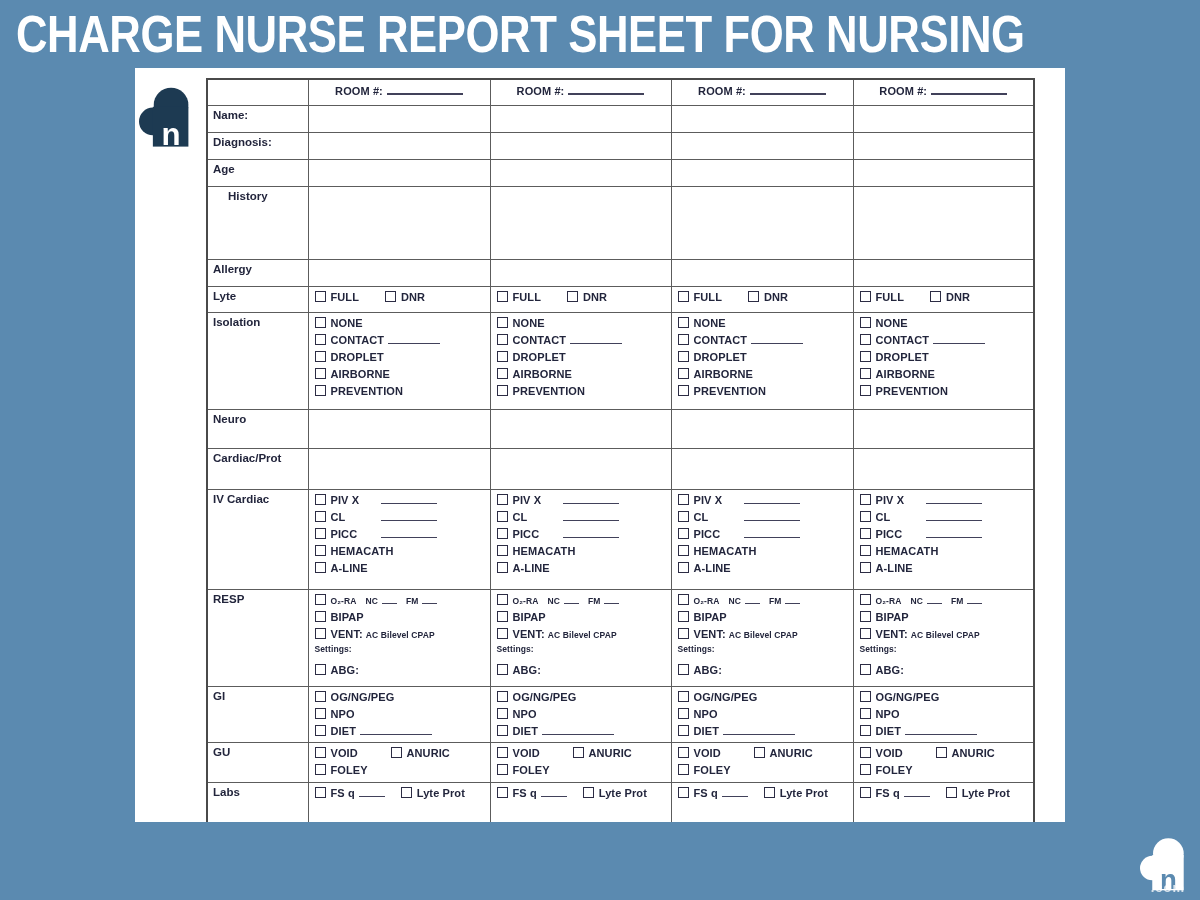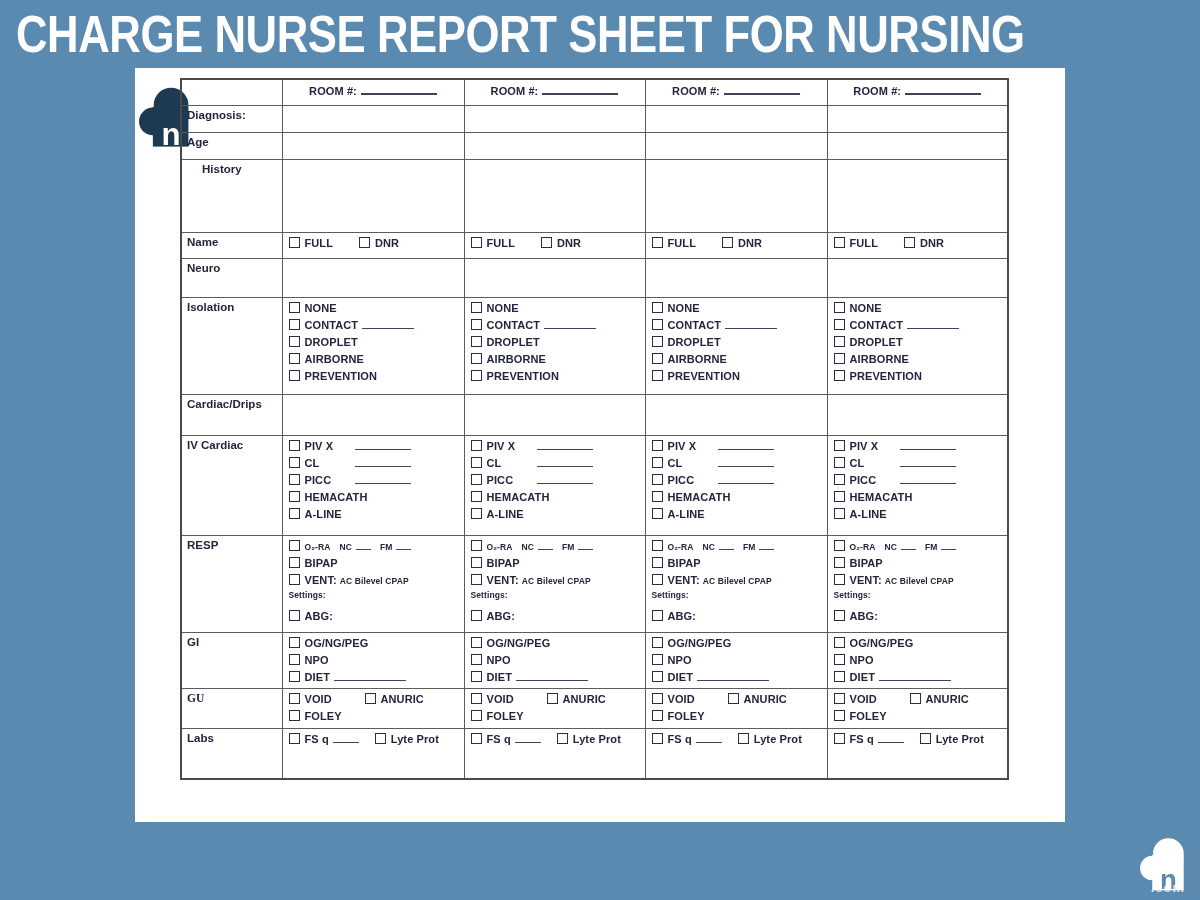--- a/index.html
+++ b/index.html
@@ -14,21 +14,21 @@
     letter-spacing:-0.5px;white-space:nowrap;
     transform:scaleX(0.84);transform-origin:left top;
   }
   .document{
     position:absolute;left:135px;top:68px;width:930px;height:754px;
     background:#ffffff;overflow:hidden;
   }
   .doc-logo{position:absolute;left:4px;top:16px;width:52px;height:68px;}
   
   table.report{
-    position:absolute;left:45px;top:10px;
+    position:absolute;left:71px;top:10px;
     border-collapse:collapse;table-layout:fixed;width:826px;
     border:2px solid #4a4a4a;
   }
   table.report td{
     border:1.5px solid #5c5c5c;vertical-align:top;overflow:hidden;
     color:#22253c;
   }
   td.label-cell{padding:3px 3px 0 5px;font-size:11.5px;font-weight:bold;}
   td.data-cell{padding:2px 3px 0 6px;font-size:11px;font-weight:bold;}
   td.header-cell{text-align:center;padding:3px 0 0 0;font-size:11px;font-weight:bold;}
@@ -84,20 +84,27 @@
       </colgroup>
     <tbody>
         <tr>
           <td class="label-cell" style="height: 22px;"></td>
           <td class="header-cell"><span class="tx">ROOM #:</span><span class="fill room-fill"></span></td>
           <td class="header-cell"><span class="tx">ROOM #:</span><span class="fill room-fill"></span></td>
           <td class="header-cell"><span class="tx">ROOM #:</span><span class="fill room-fill"></span></td>
           <td class="header-cell"><span class="tx">ROOM #:</span><span class="fill room-fill"></span></td>
         </tr>
         <tr>
+          <td class="label-cell" style="height: 23px;">Name:</td>
+          <td class="data-cell"></td>
+          <td class="data-cell"></td>
+          <td class="data-cell"></td>
+          <td class="data-cell"></td>
+        </tr>
+        <tr>
           <td class="label-cell" style="height: 23px;">Diagnosis:</td>
           <td class="data-cell"></td>
           <td class="data-cell"></td>
           <td class="data-cell"></td>
           <td class="data-cell"></td>
         </tr>
         <tr>
           <td class="label-cell" style="height: 23px;">Age</td>
           <td class="data-cell"></td>
           <td class="data-cell"></td>
@@ -105,40 +112,40 @@
           <td class="data-cell"></td>
         </tr>
         <tr>
           <td class="label-cell" style="height: 69px; padding-left: 20px;">History</td>
           <td class="data-cell"></td>
           <td class="data-cell"></td>
           <td class="data-cell"></td>
           <td class="data-cell"></td>
         </tr>
         <tr>
-          <td class="label-cell" style="height: 22px;">Name</td>
+          <td class="label-cell" style="height: 23px;">Allergy</td>
+          <td class="data-cell"></td>
+          <td class="data-cell"></td>
+          <td class="data-cell"></td>
+          <td class="data-cell"></td>
+        </tr>
+        <tr>
+          <td class="label-cell" style="height: 22px;">Lyte</td>
           <td class="data-cell">
             <div class="cell-line"><span class="cb"></span><span class="tx">FULL</span><span class="gap" style="width: 26px;"></span><span class="cb"></span><span class="tx">DNR</span></div>
           </td>
           <td class="data-cell">
             <div class="cell-line"><span class="cb"></span><span class="tx">FULL</span><span class="gap" style="width: 26px;"></span><span class="cb"></span><span class="tx">DNR</span></div>
           </td>
           <td class="data-cell">
             <div class="cell-line"><span class="cb"></span><span class="tx">FULL</span><span class="gap" style="width: 26px;"></span><span class="cb"></span><span class="tx">DNR</span></div>
           </td>
           <td class="data-cell">
             <div class="cell-line"><span class="cb"></span><span class="tx">FULL</span><span class="gap" style="width: 26px;"></span><span class="cb"></span><span class="tx">DNR</span></div>
           </td>
-        </tr>
-        <tr>
-          <td class="label-cell" style="height: 35px;">Neuro</td>
-          <td class="data-cell"></td>
-          <td class="data-cell"></td>
-          <td class="data-cell"></td>
-          <td class="data-cell"></td>
         </tr>
         <tr>
           <td class="label-cell" style="height: 93px;">Isolation</td>
           <td class="data-cell">
             <div class="cell-line"><span class="cb"></span><span class="tx">NONE</span></div>
             <div class="cell-line"><span class="cb"></span><span class="tx">CONTACT</span><span class="fill" style="width: 52px;"></span></div>
             <div class="cell-line"><span class="cb"></span><span class="tx">DROPLET</span></div>
             <div class="cell-line"><span class="cb"></span><span class="tx">AIRBORNE</span></div>
             <div class="cell-line"><span class="cb"></span><span class="tx">PREVENTION</span></div>
           </td>
@@ -158,21 +165,28 @@
           </td>
           <td class="data-cell">
             <div class="cell-line"><span class="cb"></span><span class="tx">NONE</span></div>
             <div class="cell-line"><span class="cb"></span><span class="tx">CONTACT</span><span class="fill" style="width: 52px;"></span></div>
             <div class="cell-line"><span class="cb"></span><span class="tx">DROPLET</span></div>
             <div class="cell-line"><span class="cb"></span><span class="tx">AIRBORNE</span></div>
             <div class="cell-line"><span class="cb"></span><span class="tx">PREVENTION</span></div>
           </td>
         </tr>
         <tr>
-          <td class="label-cell" style="height: 37px;">Cardiac/Drips</td>
+          <td class="label-cell" style="height: 35px;">Neuro</td>
+          <td class="data-cell"></td>
+          <td class="data-cell"></td>
+          <td class="data-cell"></td>
+          <td class="data-cell"></td>
+        </tr>
+        <tr>
+          <td class="label-cell" style="height: 37px;">Cardiac/Prot</td>
           <td class="data-cell"></td>
           <td class="data-cell"></td>
           <td class="data-cell"></td>
           <td class="data-cell"></td>
         </tr>
         <tr>
           <td class="label-cell" style="height: 96px;">IV Cardiac</td>
           <td class="data-cell">
             <div class="cell-line"><span class="cb"></span><span class="tx" style="display: inline-block; min-width: 46px;">PIV X</span><span class="fill" style="width: 56px;"></span></div>
             <div class="cell-line"><span class="cb"></span><span class="tx" style="display: inline-block; min-width: 46px;">CL</span><span class="fill" style="width: 56px;"></span></div>
@@ -254,21 +268,21 @@
             <div class="cell-line"><span class="cb"></span><span class="tx">NPO</span></div>
             <div class="cell-line"><span class="cb"></span><span class="tx">DIET</span><span class="fill" style="width: 72px;"></span></div>
           </td>
           <td class="data-cell">
             <div class="cell-line"><span class="cb"></span><span class="tx">OG/NG/PEG</span></div>
             <div class="cell-line"><span class="cb"></span><span class="tx">NPO</span></div>
             <div class="cell-line"><span class="cb"></span><span class="tx">DIET</span><span class="fill" style="width: 72px;"></span></div>
           </td>
         </tr>
         <tr>
-          <td class="label-cell" style="height: 36px; font-family: Liberation Serif, serif;">GU</td>
+          <td class="label-cell" style="height: 36px;">GU</td>
           <td class="data-cell">
             <div class="cell-line"><span class="cb"></span><span class="tx" style="display: inline-block; min-width: 48px;">VOID</span><span class="gap" style="width: 12px;"></span><span class="cb"></span><span class="tx">ANURIC</span></div>
             <div class="cell-line"><span class="cb"></span><span class="tx">FOLEY</span></div>
           </td>
           <td class="data-cell">
             <div class="cell-line"><span class="cb"></span><span class="tx" style="display: inline-block; min-width: 48px;">VOID</span><span class="gap" style="width: 12px;"></span><span class="cb"></span><span class="tx">ANURIC</span></div>
             <div class="cell-line"><span class="cb"></span><span class="tx">FOLEY</span></div>
           </td>
           <td class="data-cell">
             <div class="cell-line"><span class="cb"></span><span class="tx" style="display: inline-block; min-width: 48px;">VOID</span><span class="gap" style="width: 12px;"></span><span class="cb"></span><span class="tx">ANURIC</span></div>

